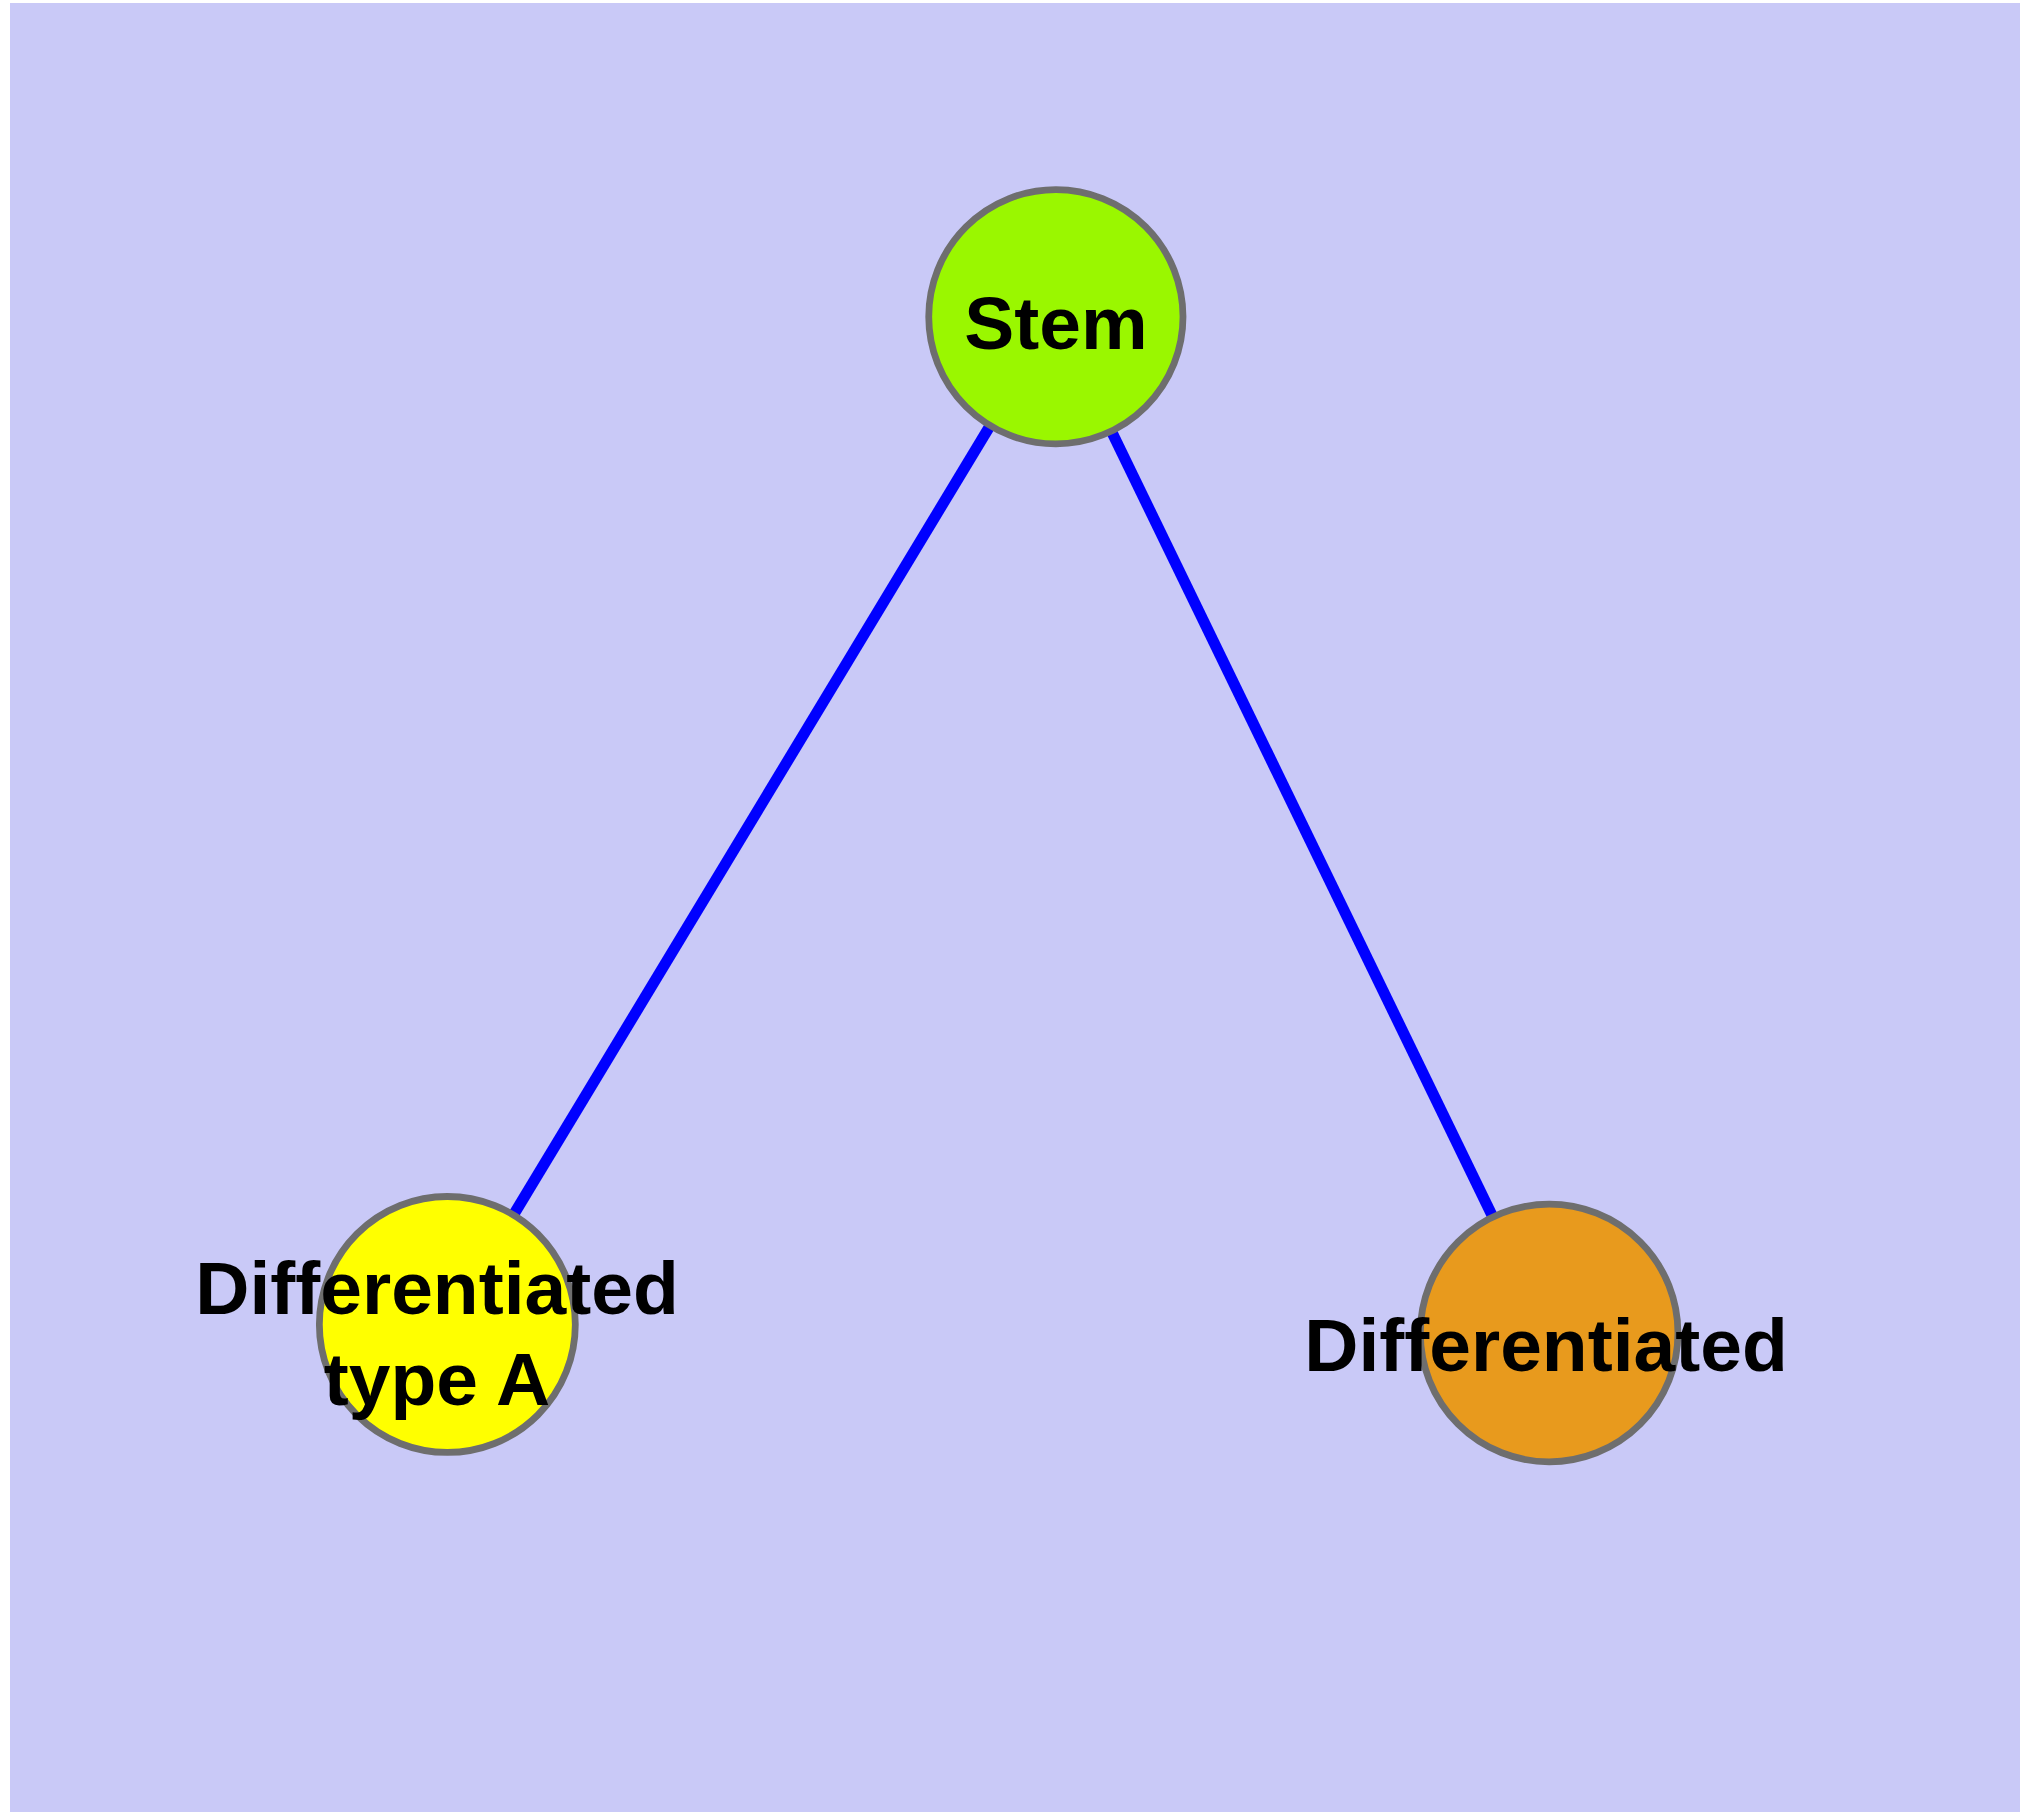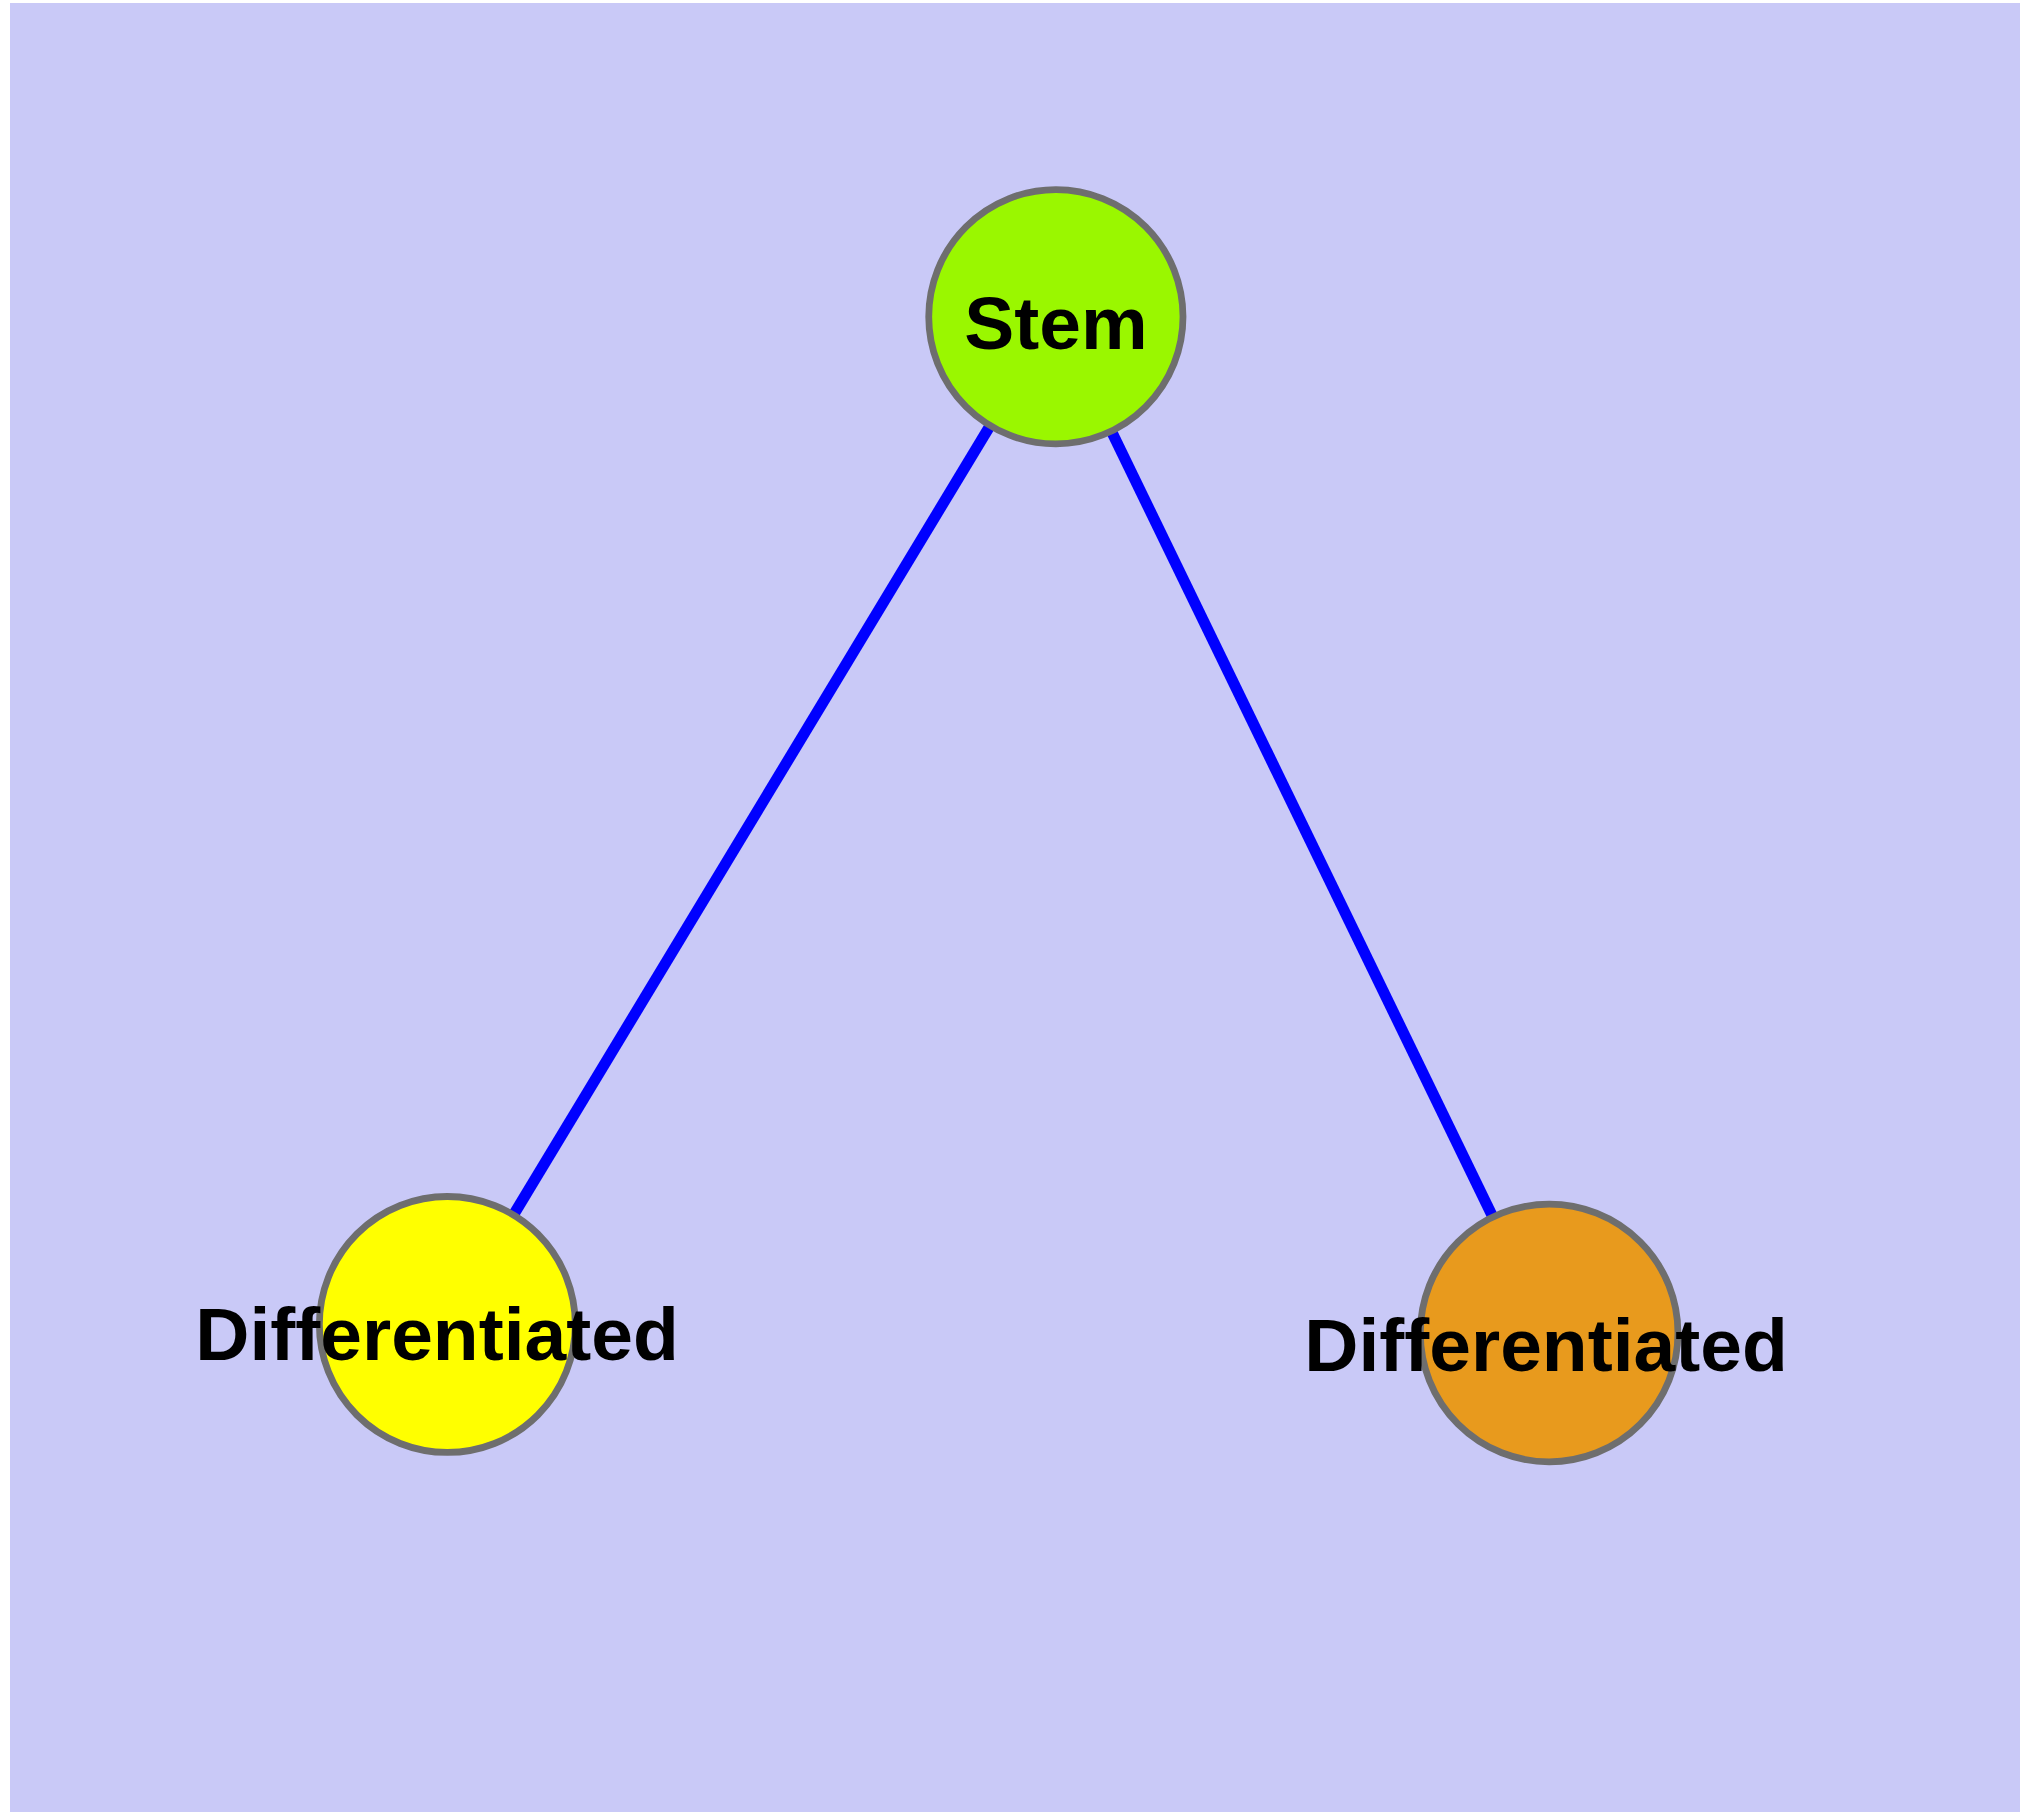--- a/index.html
+++ b/index.html
@@ -58,20 +58,21 @@
     <circle cx="516" cy="1559" r="151" class="node-circle" style="fill: rgb(255, 255, 0); stroke: rgb(110, 110, 110);"></circle>
     <circle cx="1816" cy="1569" r="152" class="node-circle" style="fill: rgb(232, 154, 29); stroke: rgb(110, 110, 110);"></circle>
   </svg>
 
   <div class="node-label" style="left: 1046px; top: 320px; color: rgb(0, 0, 0);">
     <div>Stem</div>
   </div>
 
   <div class="node-label" style="left: 427px; top: 1331px; color: rgb(0, 0, 0);">
     <div>Differentiated</div>
+    <div>type A</div>
   </div>
 
   <div class="node-label" style="left: 1536px; top: 1342px; color: rgb(0, 0, 0);">
     <div>Differentiated</div>
   </div>
 
 </div>
 
 
 </body></html>

